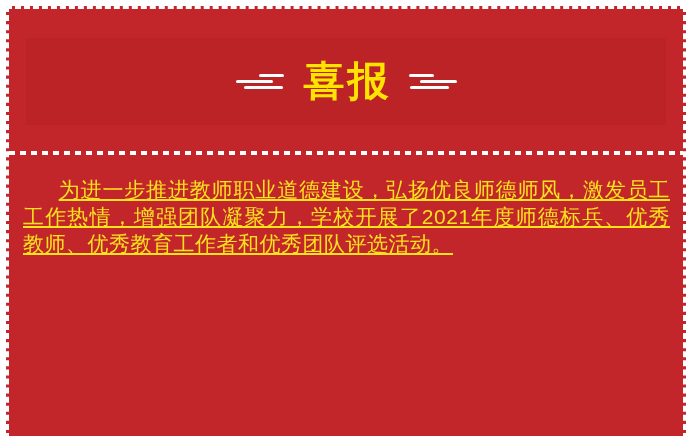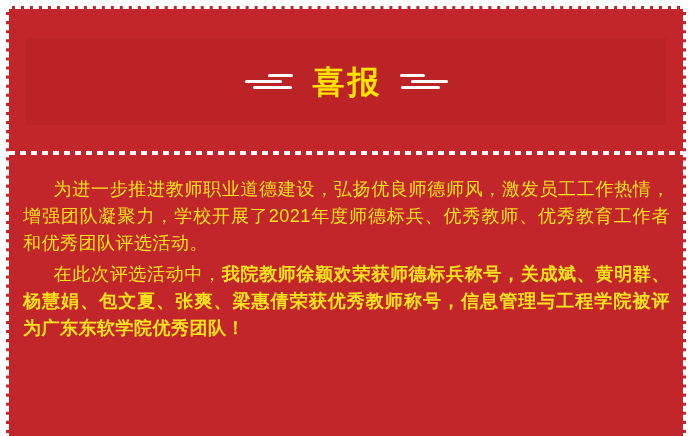--- a/index.html
+++ b/index.html
@@ -29,21 +29,21 @@
     display: flex;
     align-items: center;
     justify-content: center;
   }
   .title-row {
     display: flex;
     align-items: center;
     gap: 17px;
   }
   .poster-title {
-    font-size: 32px;
+    font-size: 41px;
     font-weight: bold;
     color: #ffe400;
     letter-spacing: 3px;
     line-height: 1;
     text-indent: 3px; 
     white-space: nowrap;
   }
   .speed-lines {
     position: relative;
     width: 48px;
@@ -63,24 +63,25 @@
   .separator {
     margin-top: 26px;
     height: 4px;
     background: repeating-linear-gradient(90deg,
       #ffffff 0px, #ffffff 6px,
       rgba(0,0,0,0) 6px, rgba(0,0,0,0) 11px);
   }
   .content {
     padding: 21px 13px 0 14px;
     color: #f9e31d;
-    font-size: 18px;
+    font-size: 21px;
     line-height: 27px;
     text-align: justify;
     letter-spacing: 0.5px;
+    text-decoration: underline;
   }
   .content p {
     margin: 0 0 4px 0;
     text-indent: 1.7em;
   }
   .content strong {
     font-weight: bold;
   }
 </style>
 </head>
@@ -101,16 +102,15 @@
           <span class="l2"></span>
           <span class="l3"></span>
       </div>
     </div>
   </div>
 
   <div class="separator"></div>
 
   <div class="content">
     <p>为进一步推进教师职业道德建设，弘扬优良师德师风，激发员工工作热情，增强团队凝聚力，学校开展了2021年度师德标兵、优秀教师、优秀教育工作者和优秀团队评选活动。</p>
-    <p><span>在此次评选活动中，</span><strong>我院教师徐颖欢荣获师德标兵称号，关成斌、黄明群、杨慧娟、包文夏、张爽、梁惠倩荣获优秀教师称号，信息管理与工程学院被评为广东东软学院优秀团队！</strong></p>
   </div>
 
 </div>
 
 </body></html>

